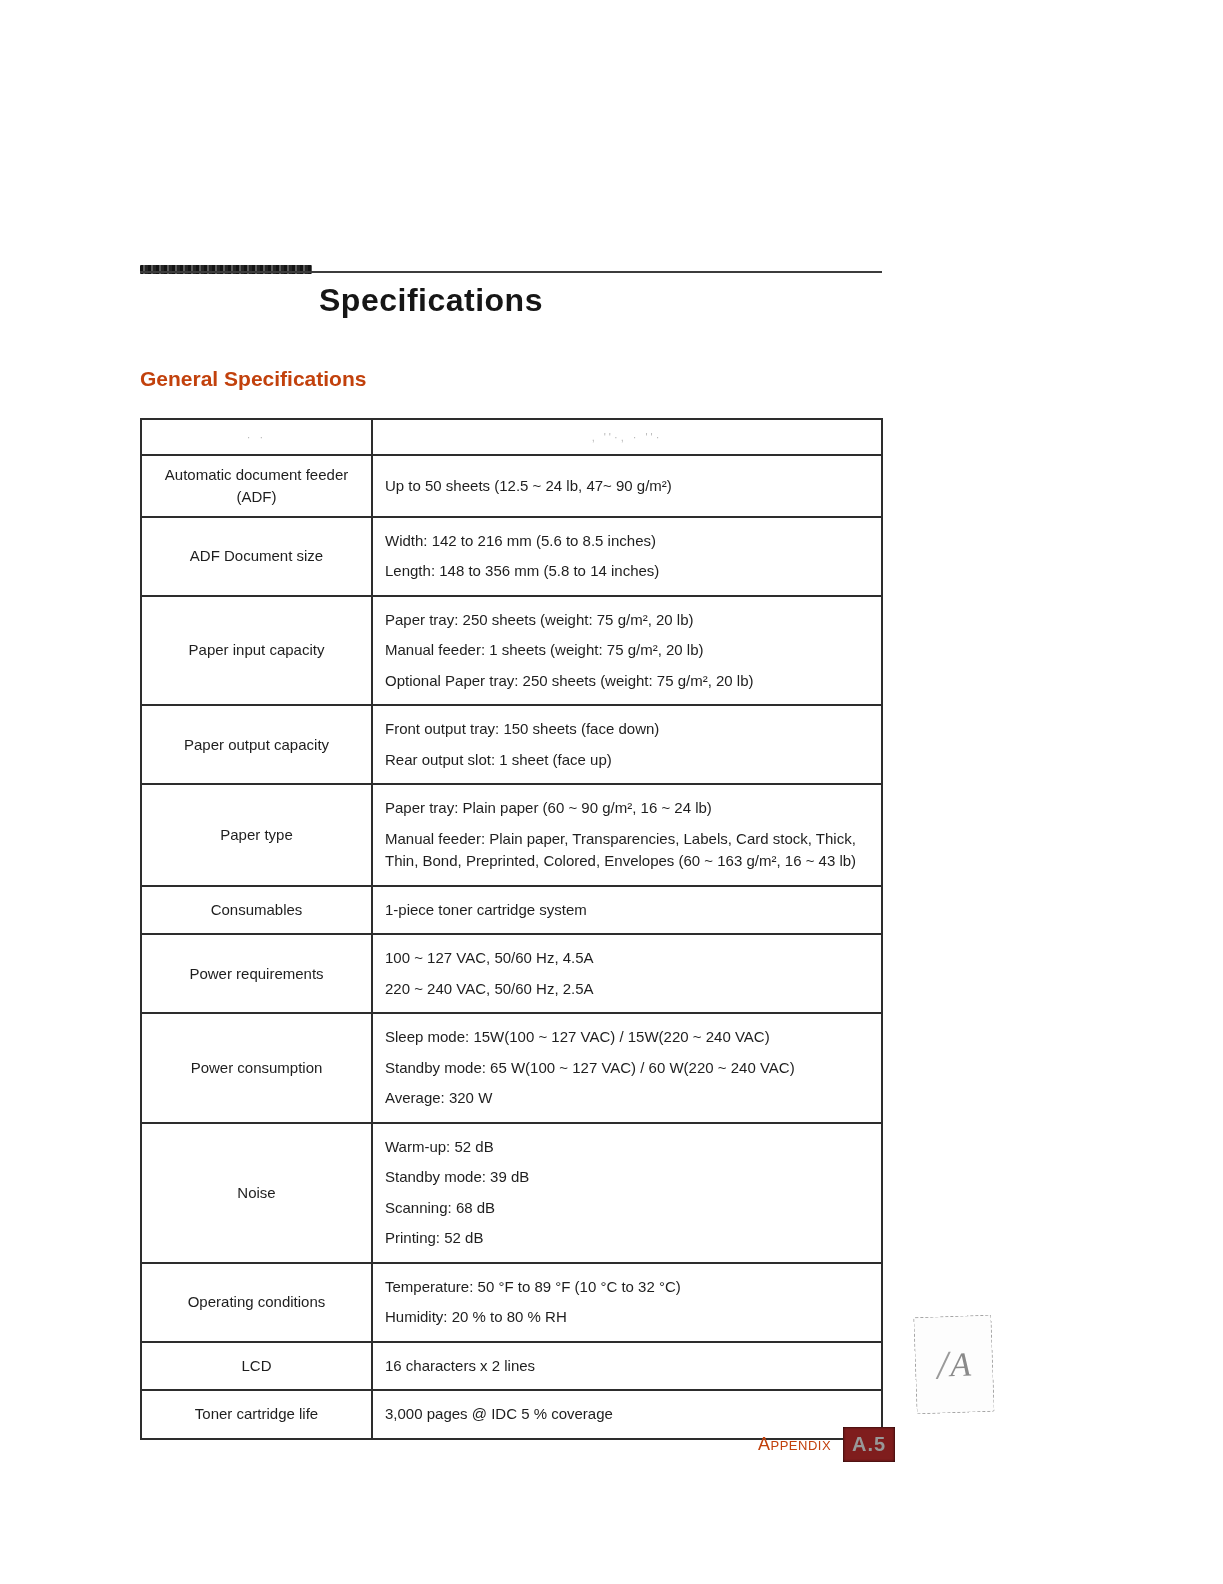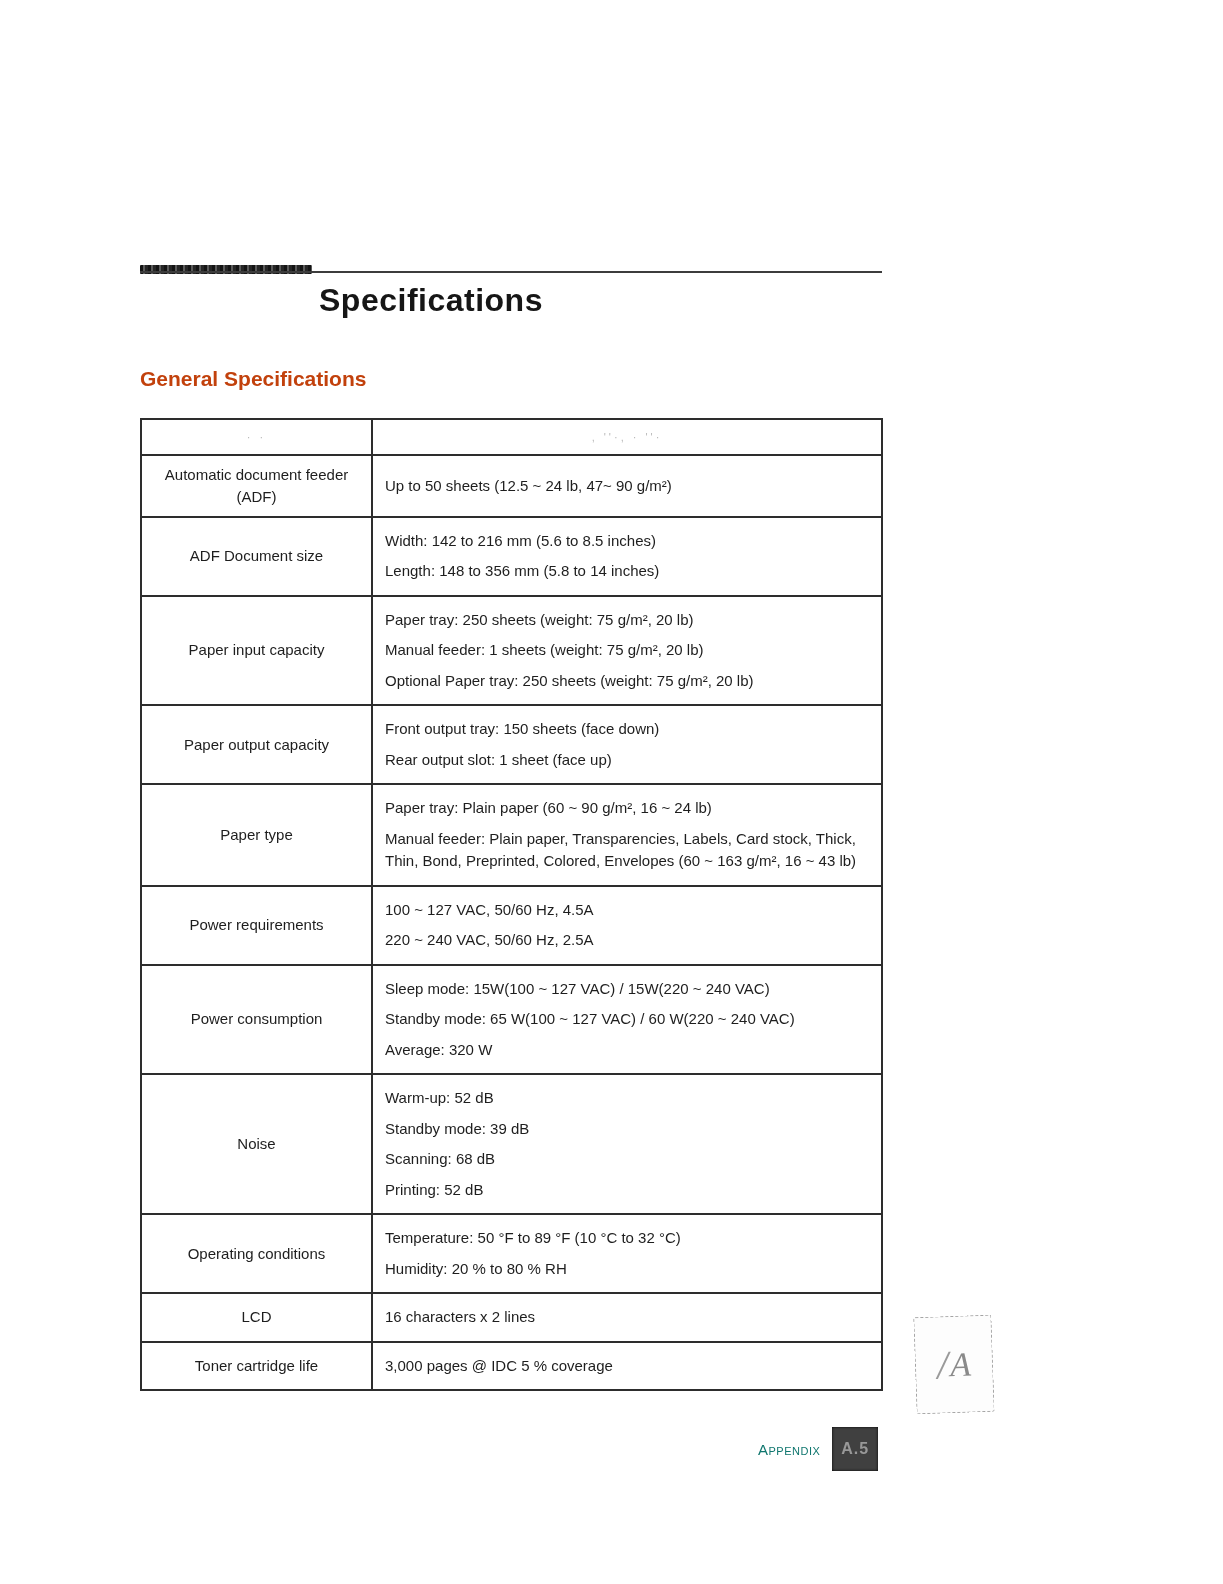--- a/index.html
+++ b/index.html
@@ -48,25 +48,25 @@
     color: #b8b8b8; font-size: 11px; text-align: center; letter-spacing: 3px;
   }
   .cell-line { padding: 4px 0; line-height: 1.5; }
   .label-text { line-height: 1.45; text-align: center; }
 
   .footer {
     position: absolute; left: 758px; top: 1427px;
     display: flex; align-items: center; gap: 12px;
   }
   .footer-label {
-    font-variant: small-caps; font-size: 15px; letter-spacing: 0.5px; color: #0f766e;
+    font-variant: small-caps; font-size: 18px; letter-spacing: 0.5px; color: #c2410c;
   }
   .page-badge {
-    background: #404040; color: #989898;
-    font-weight: bold; font-size: 16px; padding: 13px 9px;
+    background: #7f1d1d; color: #989898;
+    font-weight: bold; font-size: 20px; padding: 6px 9px;
     box-shadow: inset 0 0 3px #000;
     letter-spacing: 1px;
   }
 
   .stamp {
     position: absolute; left: 915px; top: 1316px; width: 78px; height: 97px;
     border: 1px dashed #a3a3a3; border-radius: 2px;
     color: #8a8a8a; display: flex; align-items: center; justify-content: center;
     font-style: italic; font-size: 34px;
     font-family: "Liberation Serif", "DejaVu Serif", serif;
@@ -136,20 +136,28 @@
       <tr>
         <td class="col-label">
             <div class="label-text">Paper type</div>
           </td>
         <td>
           <div class="cell-line">Paper tray: Plain paper (60 ~ 90 g/m², 16 ~ 24 lb)</div>
           <div class="cell-line">Manual feeder: Plain paper, Transparencies, Labels, Card stock, Thick, Thin, Bond, Preprinted, Colored, Envelopes (60 ~ 163 g/m², 16 ~ 43 lb)</div>
         </td>
       </tr>
 
+      <tr>
+        <td class="col-label">
+            <div class="label-text">Consumables</div>
+          </td>
+        <td>
+          <div class="cell-line">1-piece toner cartridge system</div>
+        </td>
+      </tr>
 
       <tr>
         <td class="col-label">
             <div class="label-text">Power requirements</div>
           </td>
         <td>
           <div class="cell-line">100 ~ 127 VAC, 50/60 Hz, 4.5A</div>
           <div class="cell-line">220 ~ 240 VAC, 50/60 Hz, 2.5A</div>
         </td>
       </tr>

